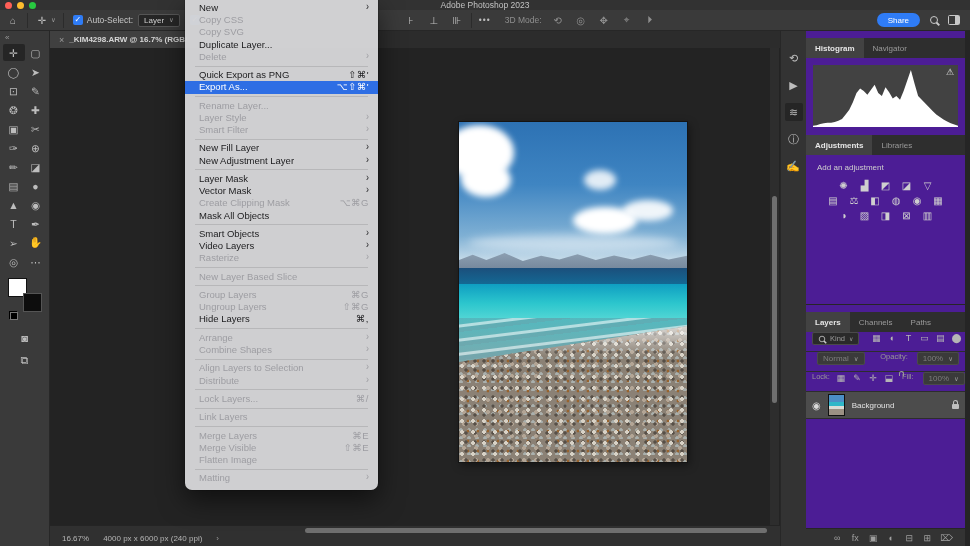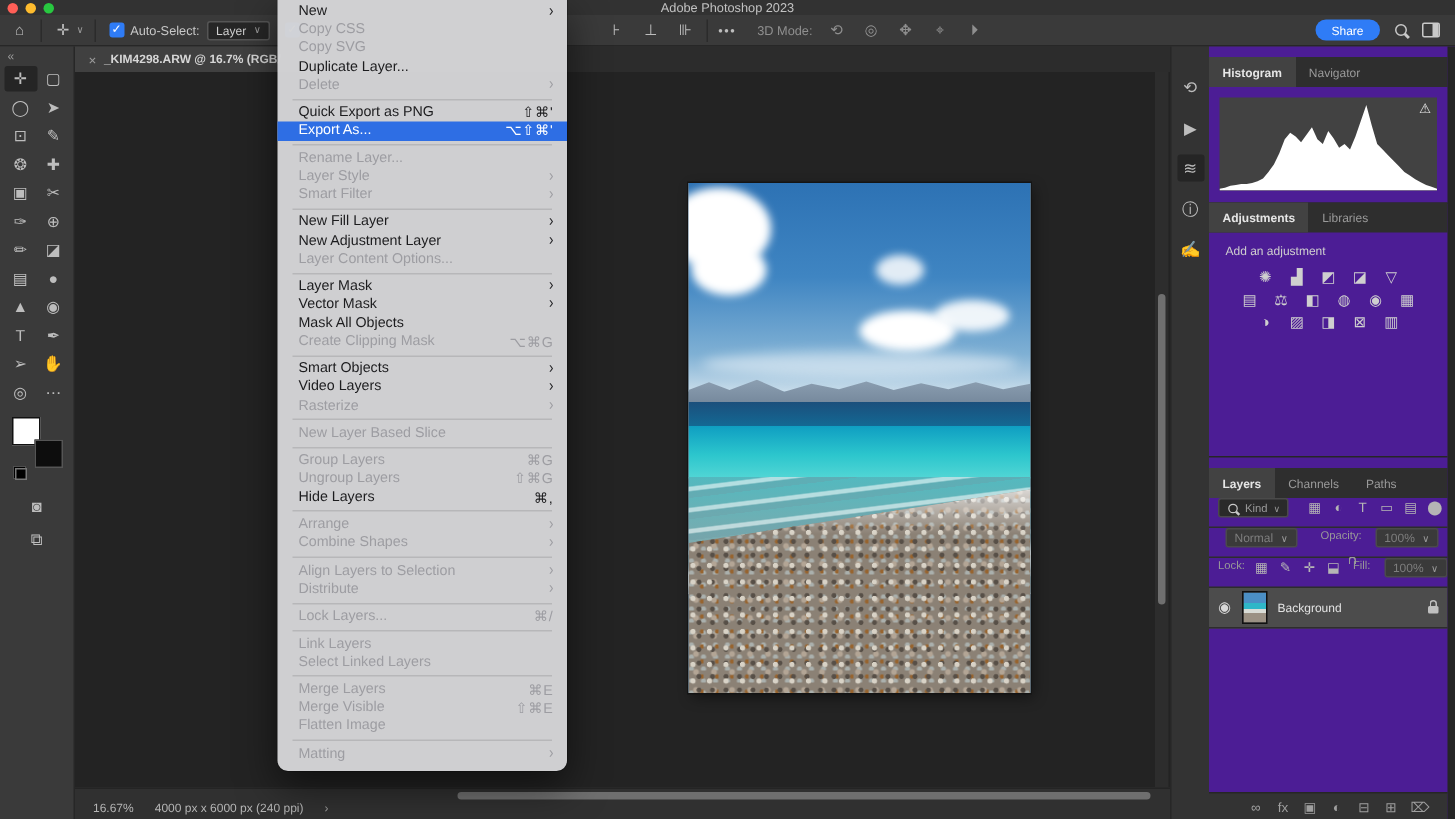--- a/index.html
+++ b/index.html
@@ -411,39 +411,36 @@
       </div>
       <div class="msep"></div>
       <div class="mi">
         <span class="lbl">New Fill Layer</span>
         <span class="sub">›</span>
       </div>
       <div class="mi">
         <span class="lbl">New Adjustment Layer</span>
         <span class="sub">›</span>
       </div>
-      <div class="mi dis">
-        <span class="lbl">Layer Content Options...</span>
-      </div>
       <div class="msep"></div>
       <div class="mi">
         <span class="lbl">Layer Mask</span>
         <span class="sub">›</span>
       </div>
       <div class="mi">
         <span class="lbl">Vector Mask</span>
         <span class="sub">›</span>
-      </div>
-      <div class="mi">
-        <span class="lbl">Mask All Objects</span>
       </div>
       <div class="mi dis">
         <span class="lbl">Create Clipping Mask</span>
         <span class="sc">⌥⌘G</span>
       </div>
+      <div class="mi">
+        <span class="lbl">Mask All Objects</span>
+      </div>
       <div class="msep"></div>
       <div class="mi">
         <span class="lbl">Smart Objects</span>
         <span class="sub">›</span>
       </div>
       <div class="mi">
         <span class="lbl">Video Layers</span>
         <span class="sub">›</span>
       </div>
       <div class="mi dis">
@@ -487,23 +484,20 @@
       </div>
       <div class="msep"></div>
       <div class="mi dis">
         <span class="lbl">Lock Layers...</span>
         <span class="sc">⌘/</span>
       </div>
       <div class="msep"></div>
       <div class="mi dis">
         <span class="lbl">Link Layers</span>
       </div>
-      <div class="mi dis">
-        <span class="lbl">Select Linked Layers</span>
-      </div>
       <div class="msep"></div>
       <div class="mi dis">
         <span class="lbl">Merge Layers</span>
         <span class="sc">⌘E</span>
       </div>
       <div class="mi dis">
         <span class="lbl">Merge Visible</span>
         <span class="sc">⇧⌘E</span>
       </div>
       <div class="mi dis">

